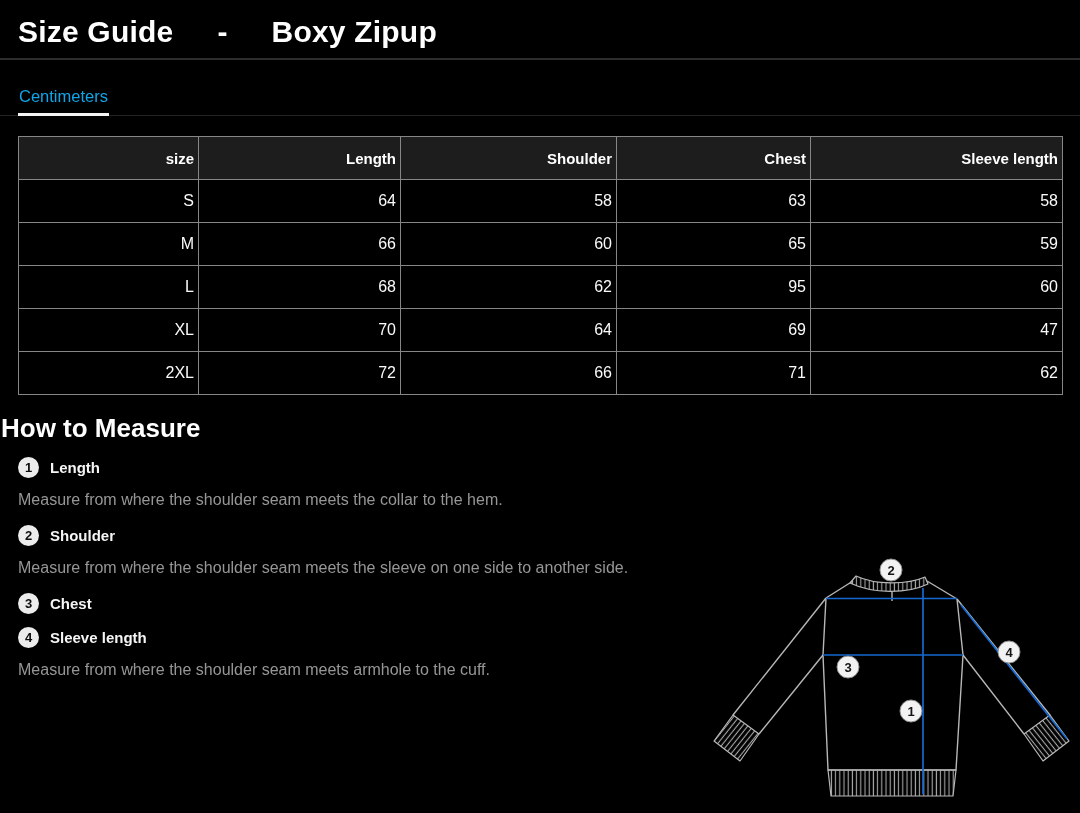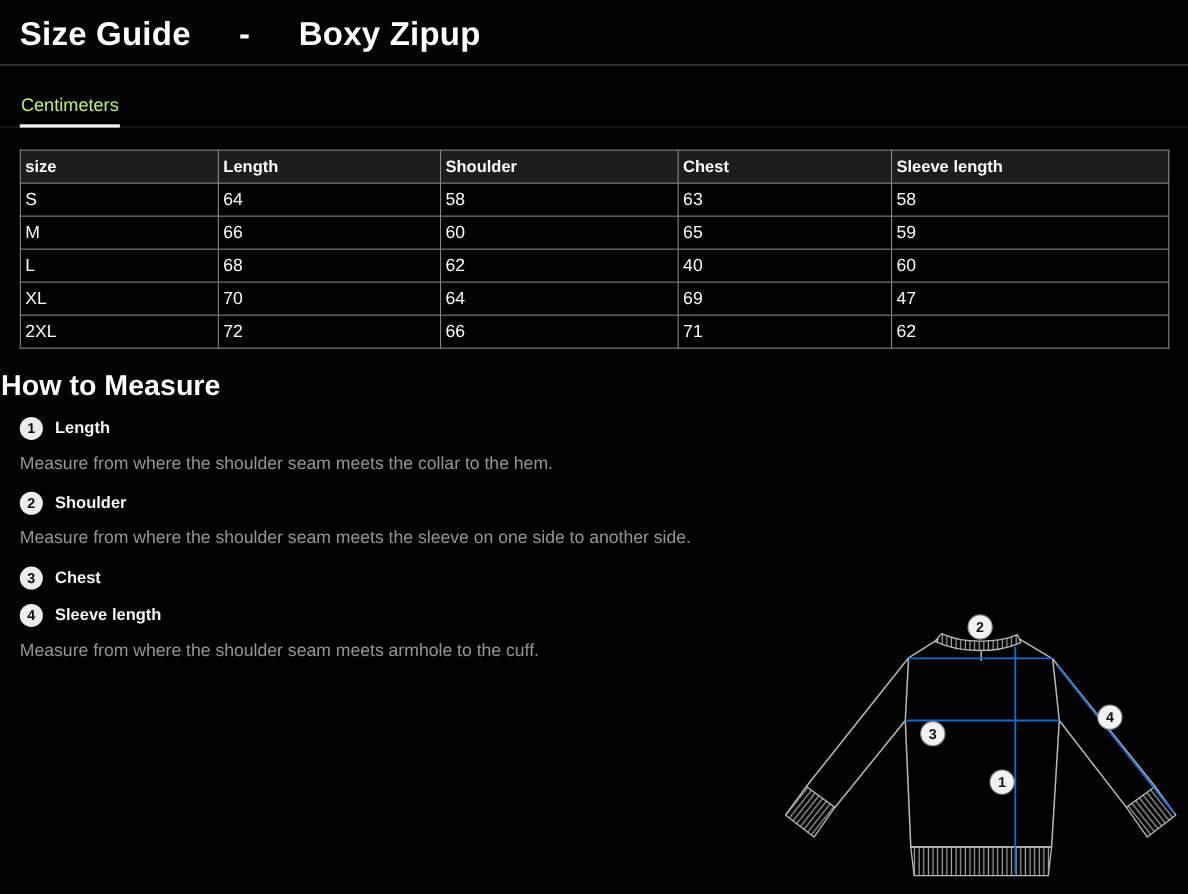--- a/index.html
+++ b/index.html
@@ -20,30 +20,30 @@
   }
   .header{
     height:60px;padding:6px 18px 0;border-bottom:2px solid #2c2c2c;
     display:flex;align-items:center;
   }
   .title{display:flex;align-items:flex-end;gap:44px;font-size:30px;font-weight:700;margin:0;letter-spacing:.2px;}
   .notice{margin:24px 18px 0;font-size:16px;line-height:19px;color:#e9e9e9;}
   .tabs-row{margin-top:27px;padding:0 18px;border-bottom:1px solid #232323;}
   .tab{
     display:inline-block;background:none;border:none;cursor:pointer;
-    color:#bef264;font-family:inherit;font-size:16.5px;font-weight:500;
+    color:#0ea5e9;font-family:inherit;font-size:16.5px;font-weight:500;
     padding:0 1px 7px;border-bottom:3px solid #f3f3f3;margin-bottom:-1px;
   }
   table.size-table{
     border-collapse:collapse;table-layout:fixed;
     margin:20px 18px 0;width:1044px;
   }
   .size-table th,.size-table td{
-    border:1px solid var(--table-border);text-align:left;vertical-align:middle;
-    height:30px;padding:0 4px;
+    border:1px solid var(--table-border);text-align:right;vertical-align:middle;
+    height:43px;padding:0 4px;
   }
   .size-table th{background:var(--header-bg);font-size:15px;font-weight:700;color:#fff;}
   .size-table td{background:#000;font-size:16px;font-weight:400;color:#fafafa;}
   .htm-title{margin:18px 1px 6px;font-size:26px;font-weight:700;}
   .measure-list{margin:0 18px;max-width:680px;}
   .mi-label{display:flex;align-items:center;gap:11px;margin-top:13px;}
   .badge{
     width:21px;height:21px;border-radius:50%;flex:0 0 21px;
     background:var(--badge-bg);color:#0d0d0d;
     font-size:13px;font-weight:700;line-height:21px;text-align:center;
@@ -106,21 +106,21 @@
         <td>M</td>
         <td>66</td>
         <td>60</td>
         <td>65</td>
         <td>59</td>
       </tr>
       <tr>
         <td>L</td>
         <td>68</td>
         <td>62</td>
-        <td>40</td>
+        <td>95</td>
         <td>60</td>
       </tr>
       <tr>
         <td>XL</td>
         <td>70</td>
         <td>64</td>
         <td>69</td>
         <td>47</td>
       </tr>
       <tr>

